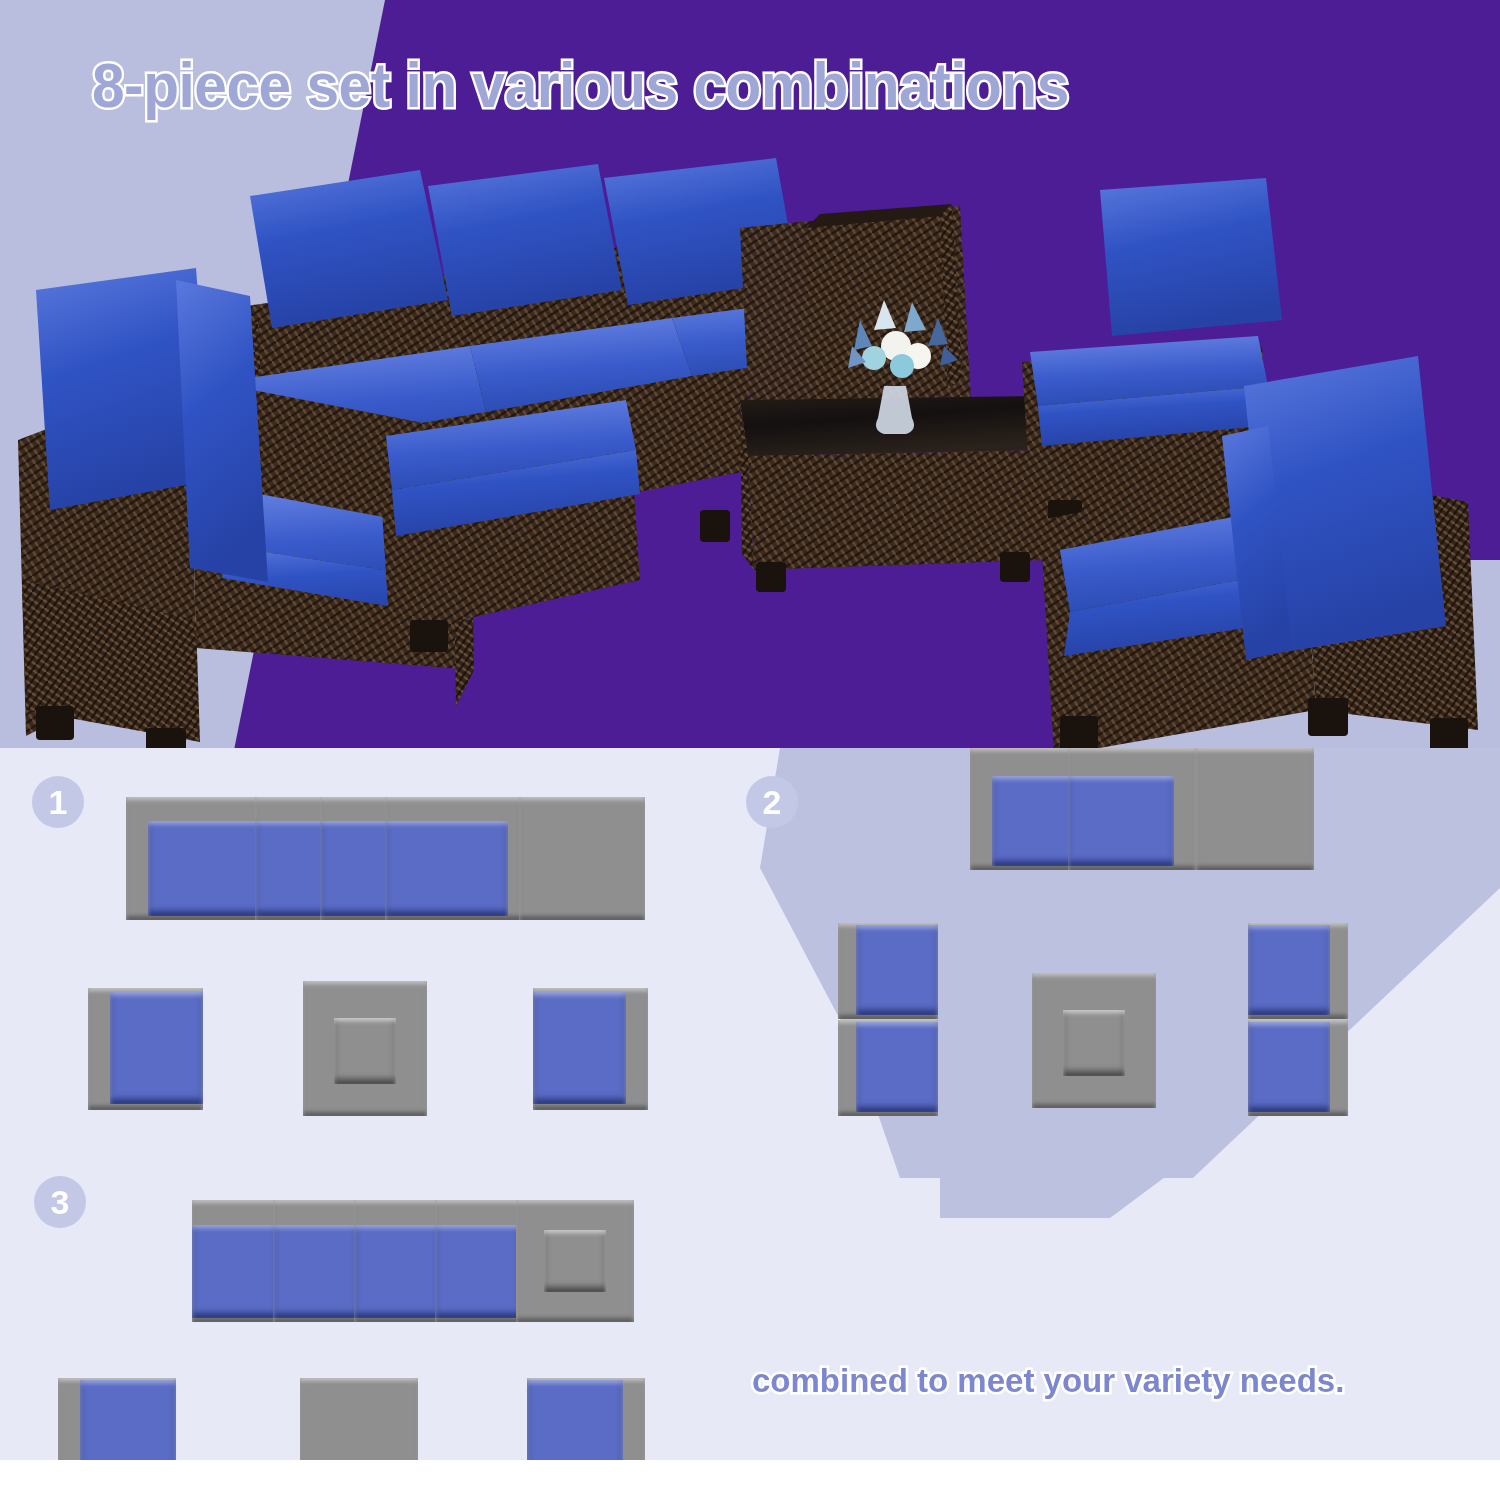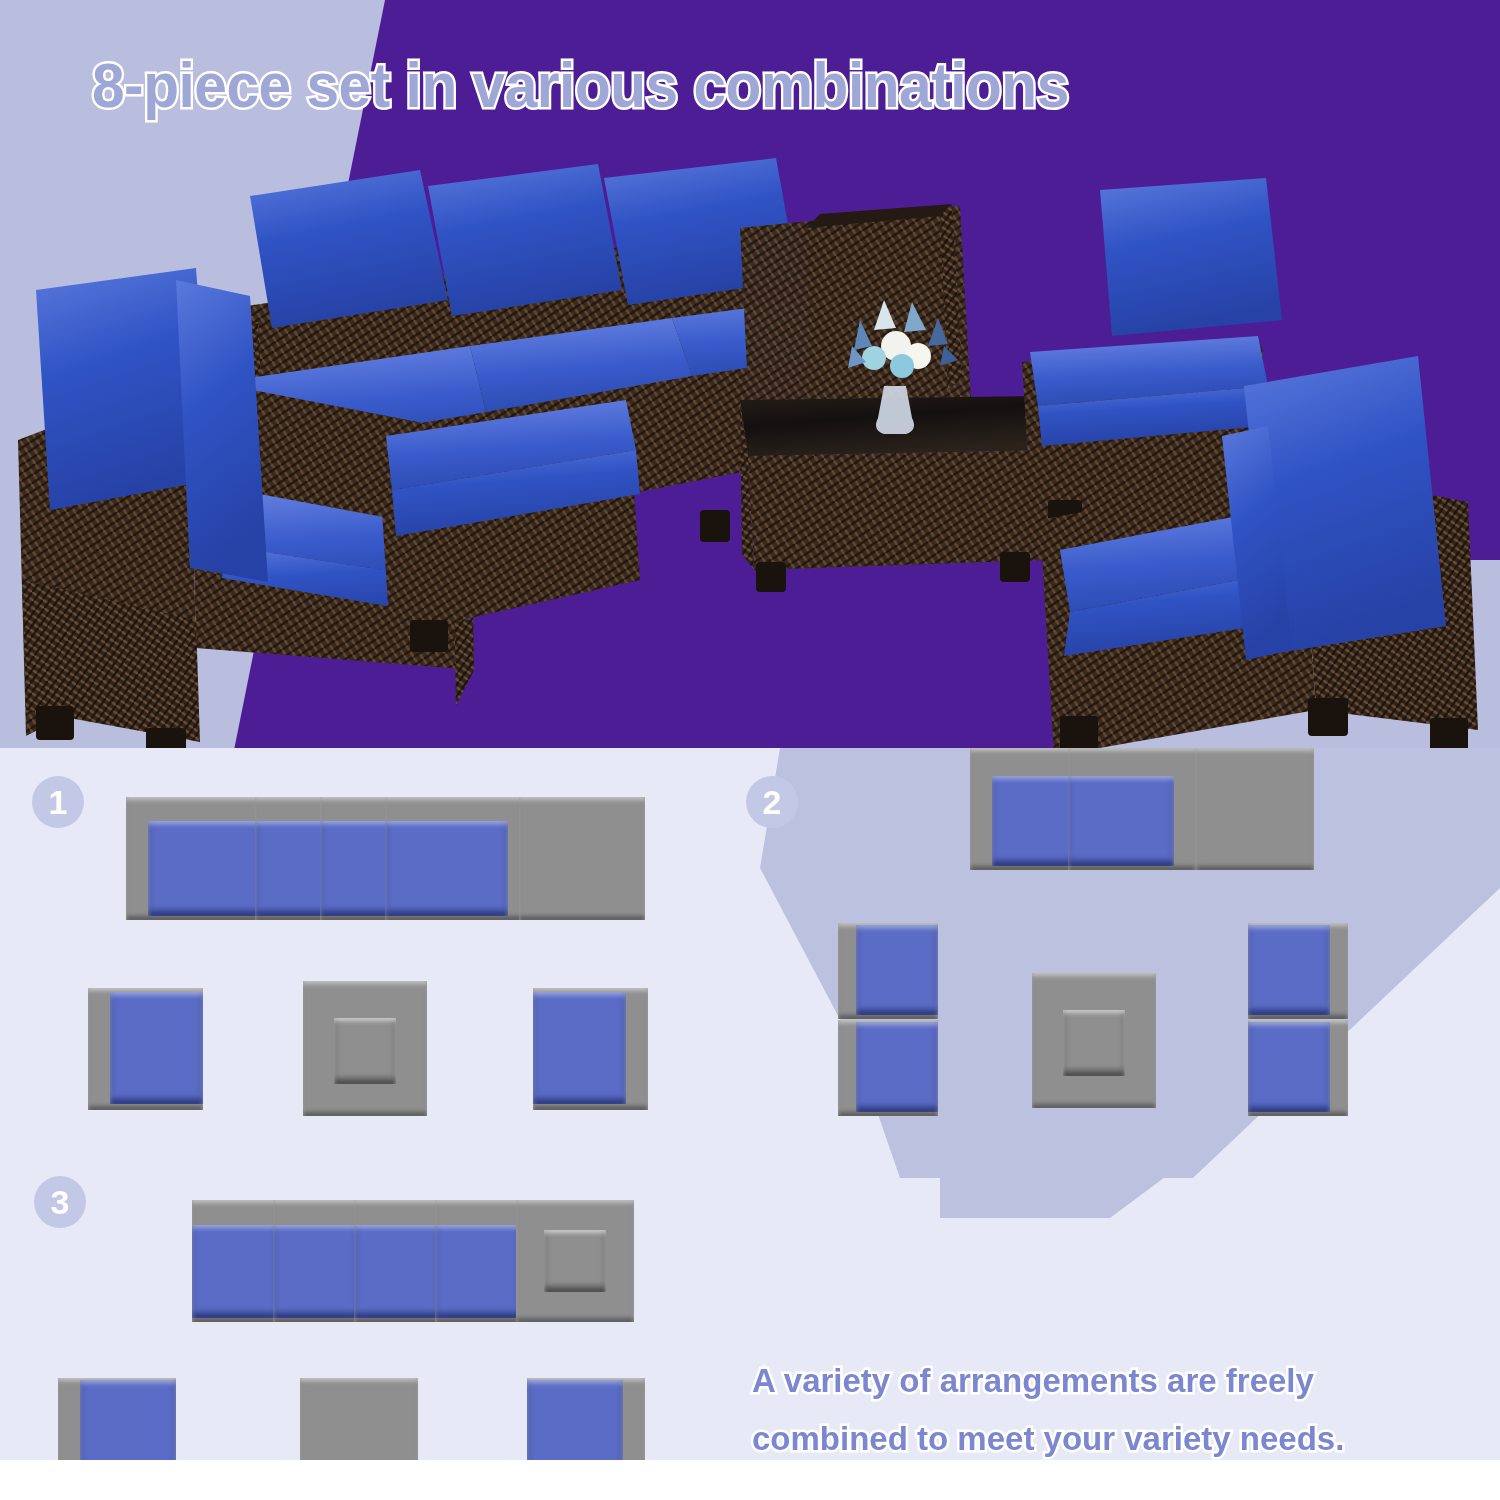--- a/index.html
+++ b/index.html
@@ -322,17 +322,16 @@
     <div class="mod" style="left:300px;top:630px;width:118px;height:120px;">
       <div class="frame"></div>
     </div>
     <div class="mod" style="left:527px;top:630px;width:118px;height:120px;">
       <div class="frame"></div>
         <div class="seat" style="left:0;top:2px;right:22px;bottom:26px;"></div>
     </div>
   </div>
 
   <div id="caption">
-    <div>A variety of arrangements are freely</div>
     <div>combined to meet your variety needs.</div>
   </div>
 
 </div>
 
 </body></html>

